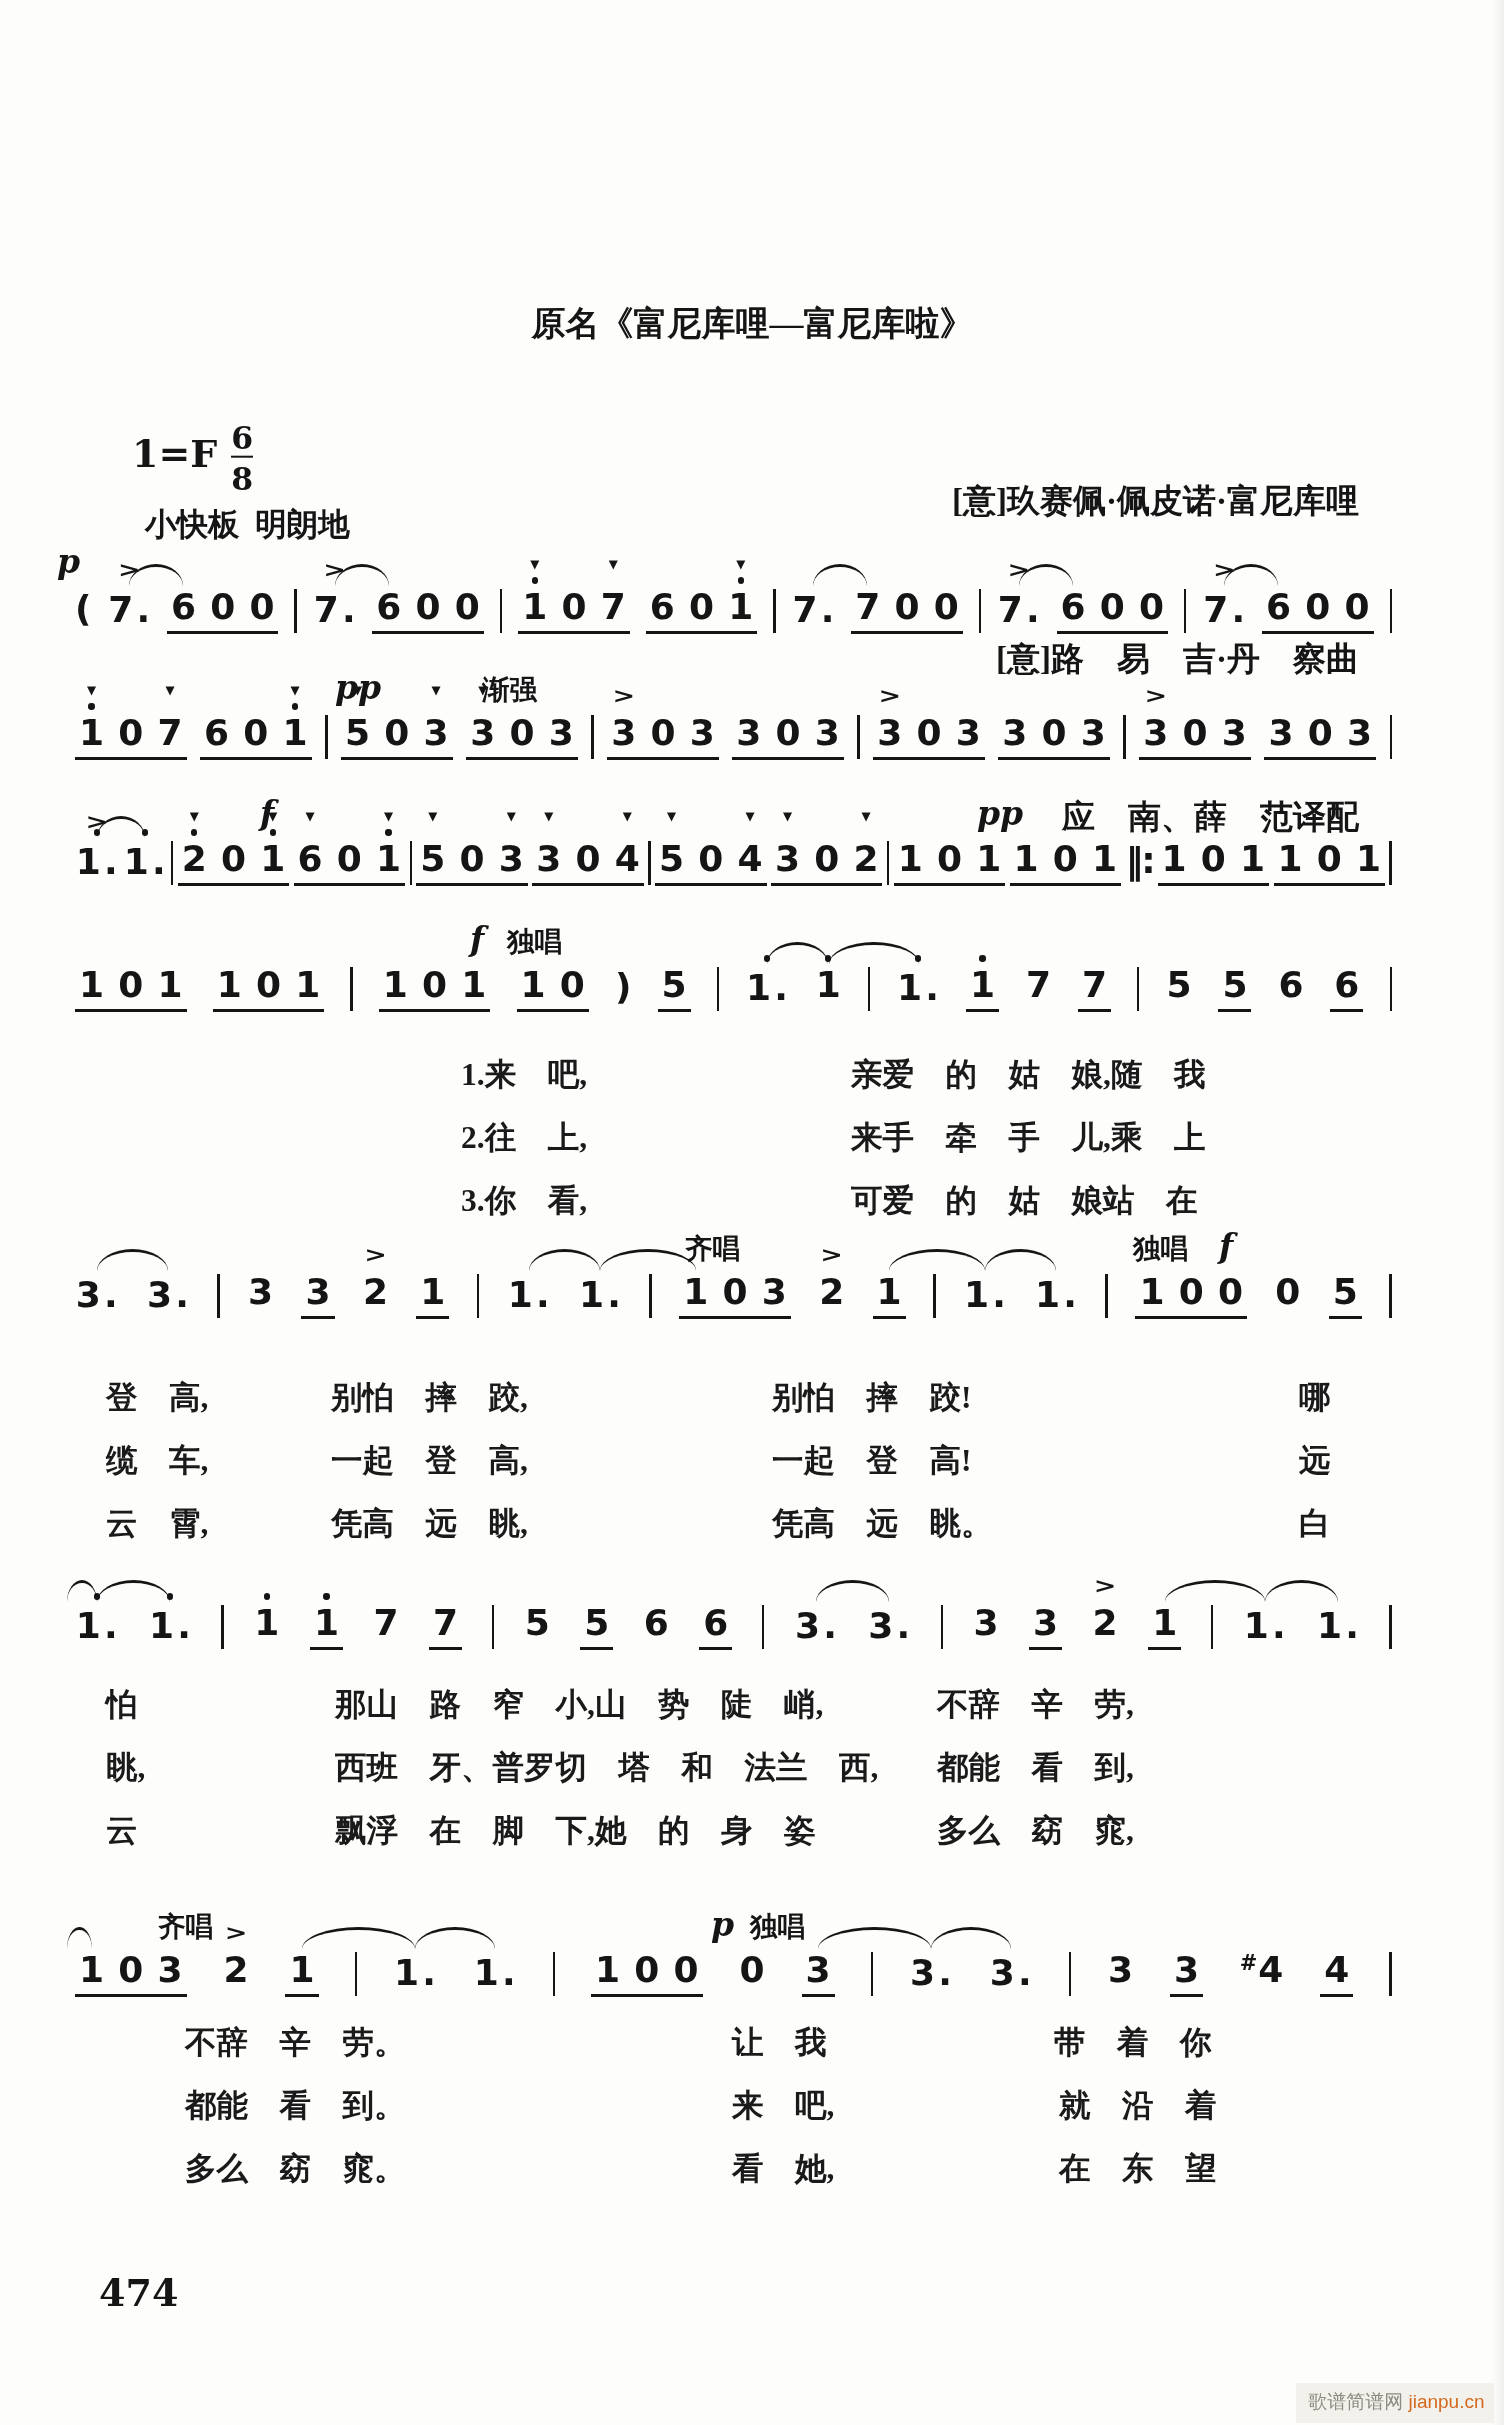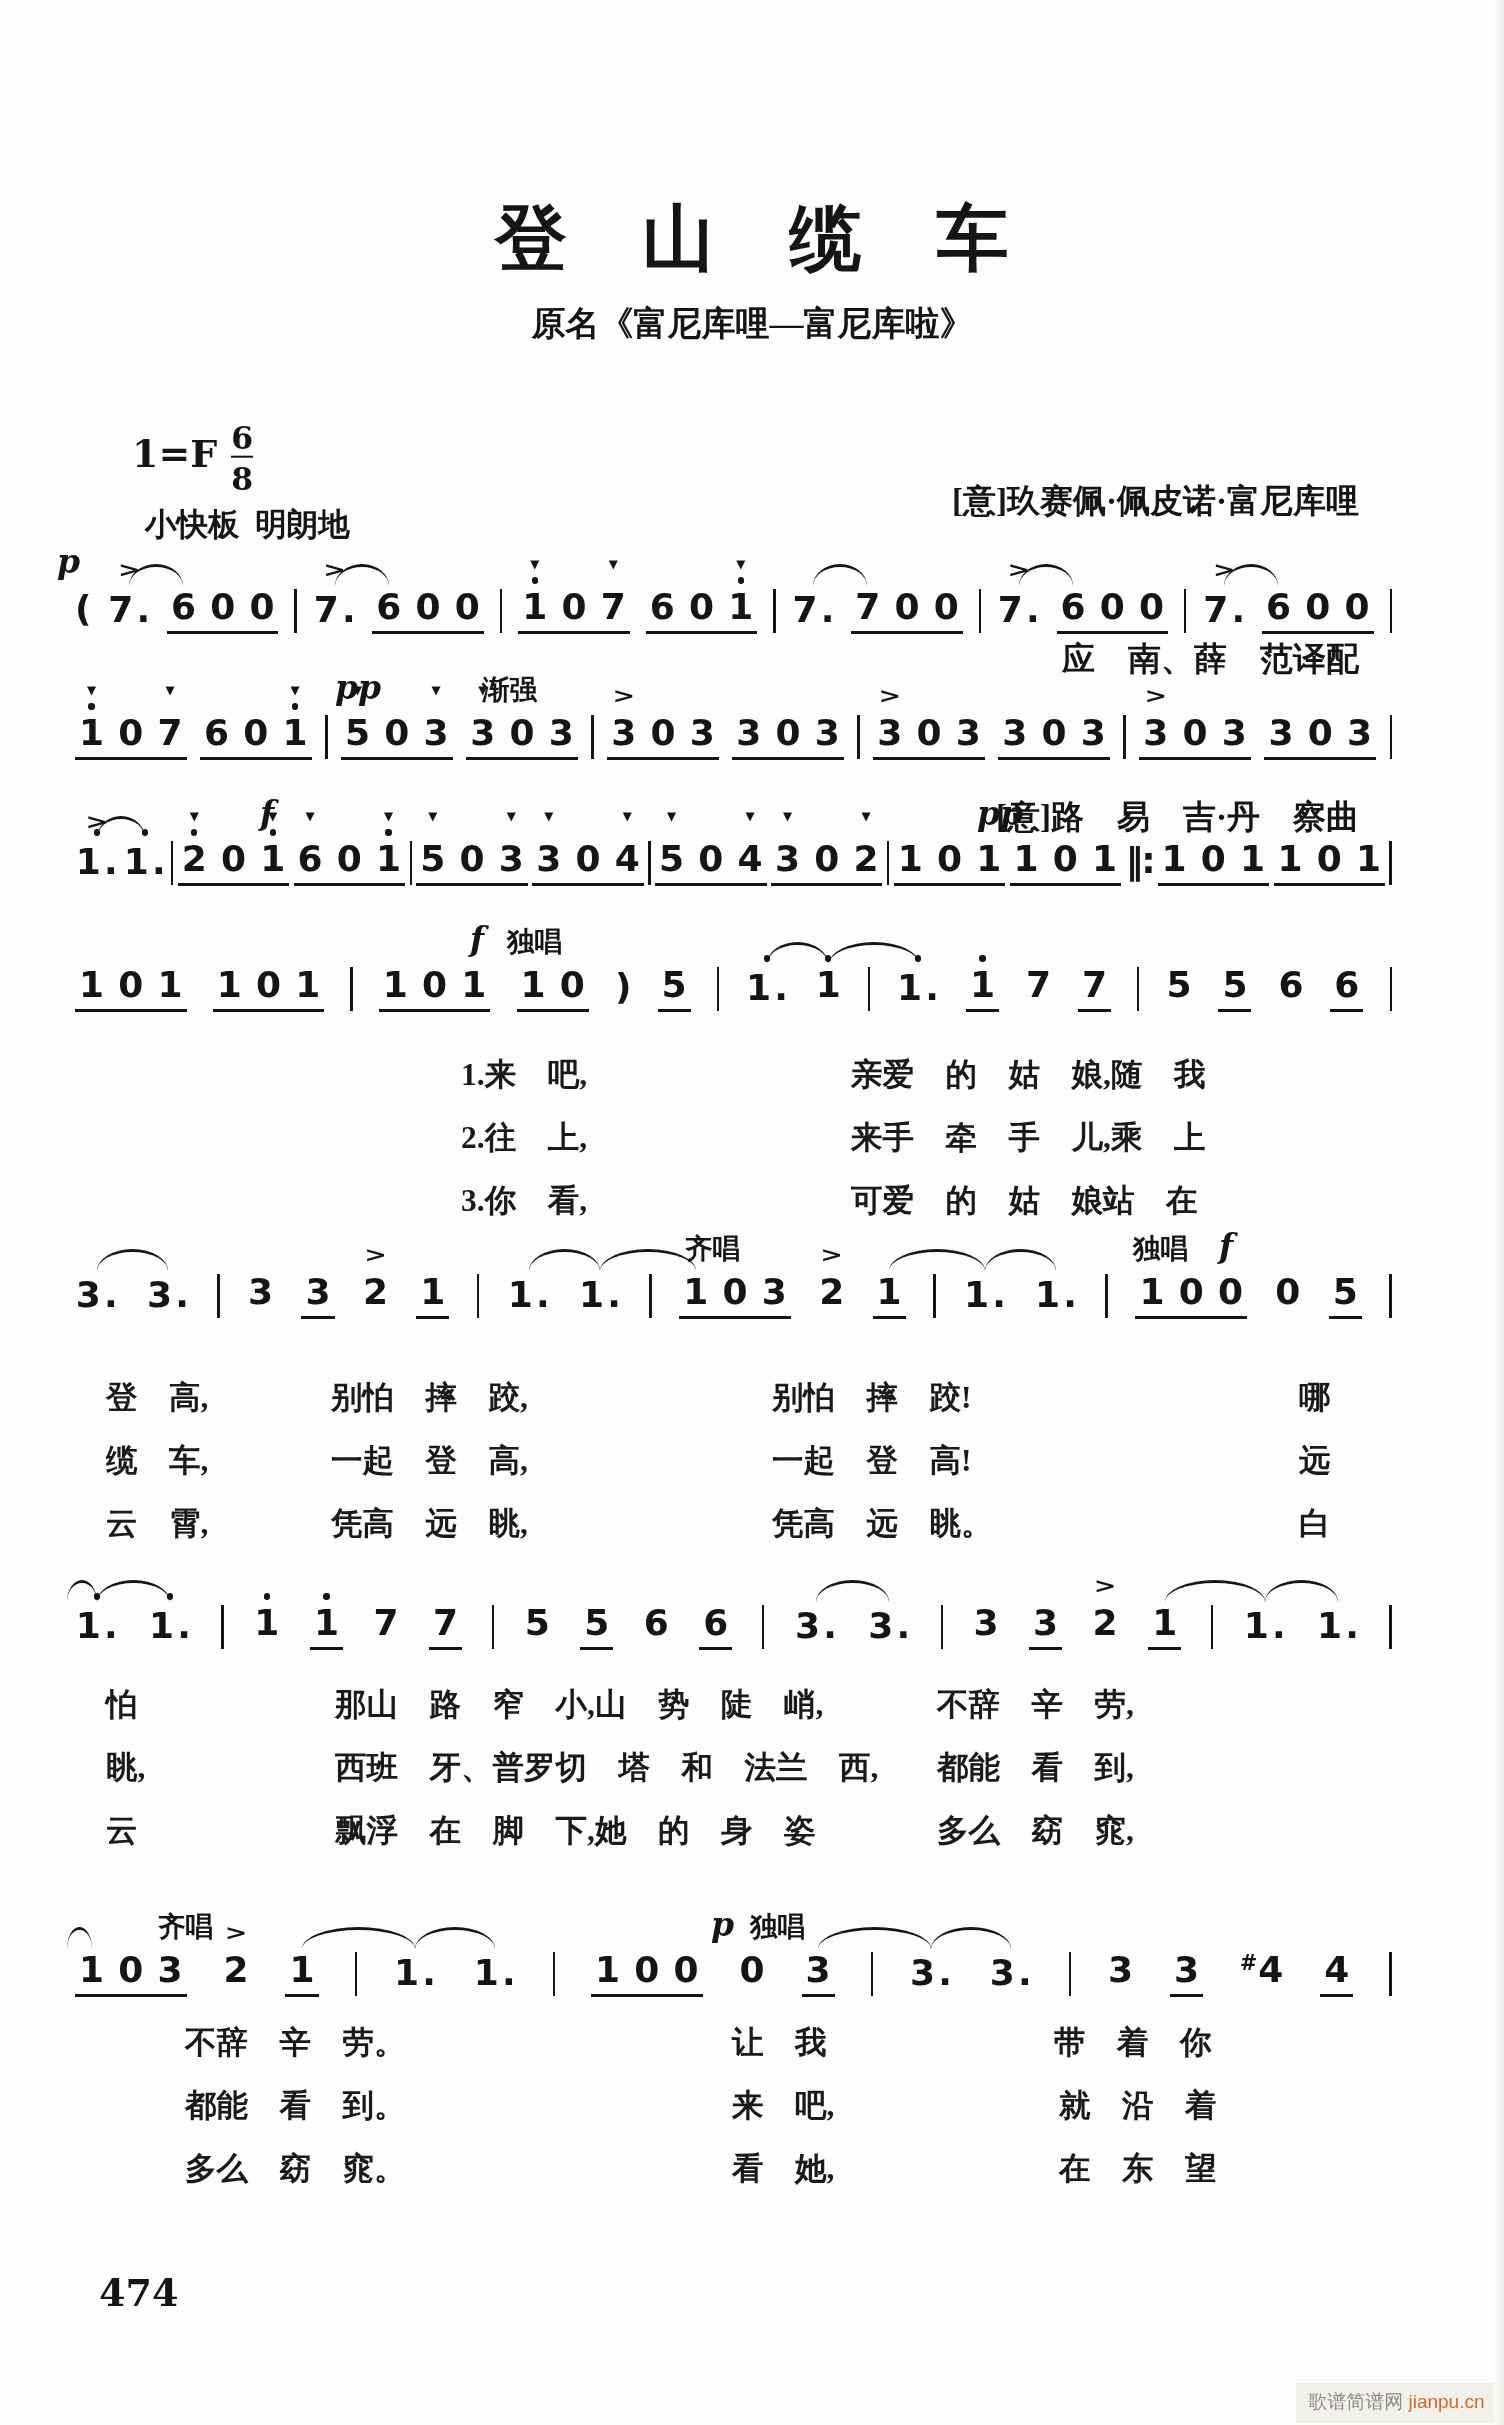--- a/index.html
+++ b/index.html
@@ -54,27 +54,26 @@
              padding:6.3px 9.5px 7.9px 12.6px;font:19px "Liberation Sans",sans-serif;white-space:pre;}
   .watermark .wm-gray{color:#8f8b84;}
   .watermark .wm-orange{font-weight:normal;}
 </style>
 </head>
 <body>
 
 <div id="page">
   <div id="edge-shade"></div>
 
-  <div class="title">登　山　缆　车</div>
   <div class="subtitle">原名《富尼库哩—富尼库啦》</div>
 
   <div class="credits">
     <div>[意]玖赛佩·佩皮诺·富尼库哩</div>
+    <div>[意]路　易　吉·丹　察曲</div>
     <div>应　南、薛　范译配</div>
-    <div>[意]路　易　吉·丹　察曲</div>
   </div>
 
   <div class="keysig">
     <span>1=F</span>
     <span class="meter">
       <span class="up">6</span>
       <span class="low">8</span>
     </span>
   </div>
   <div class="tempo">小快板  明朗地</div>

